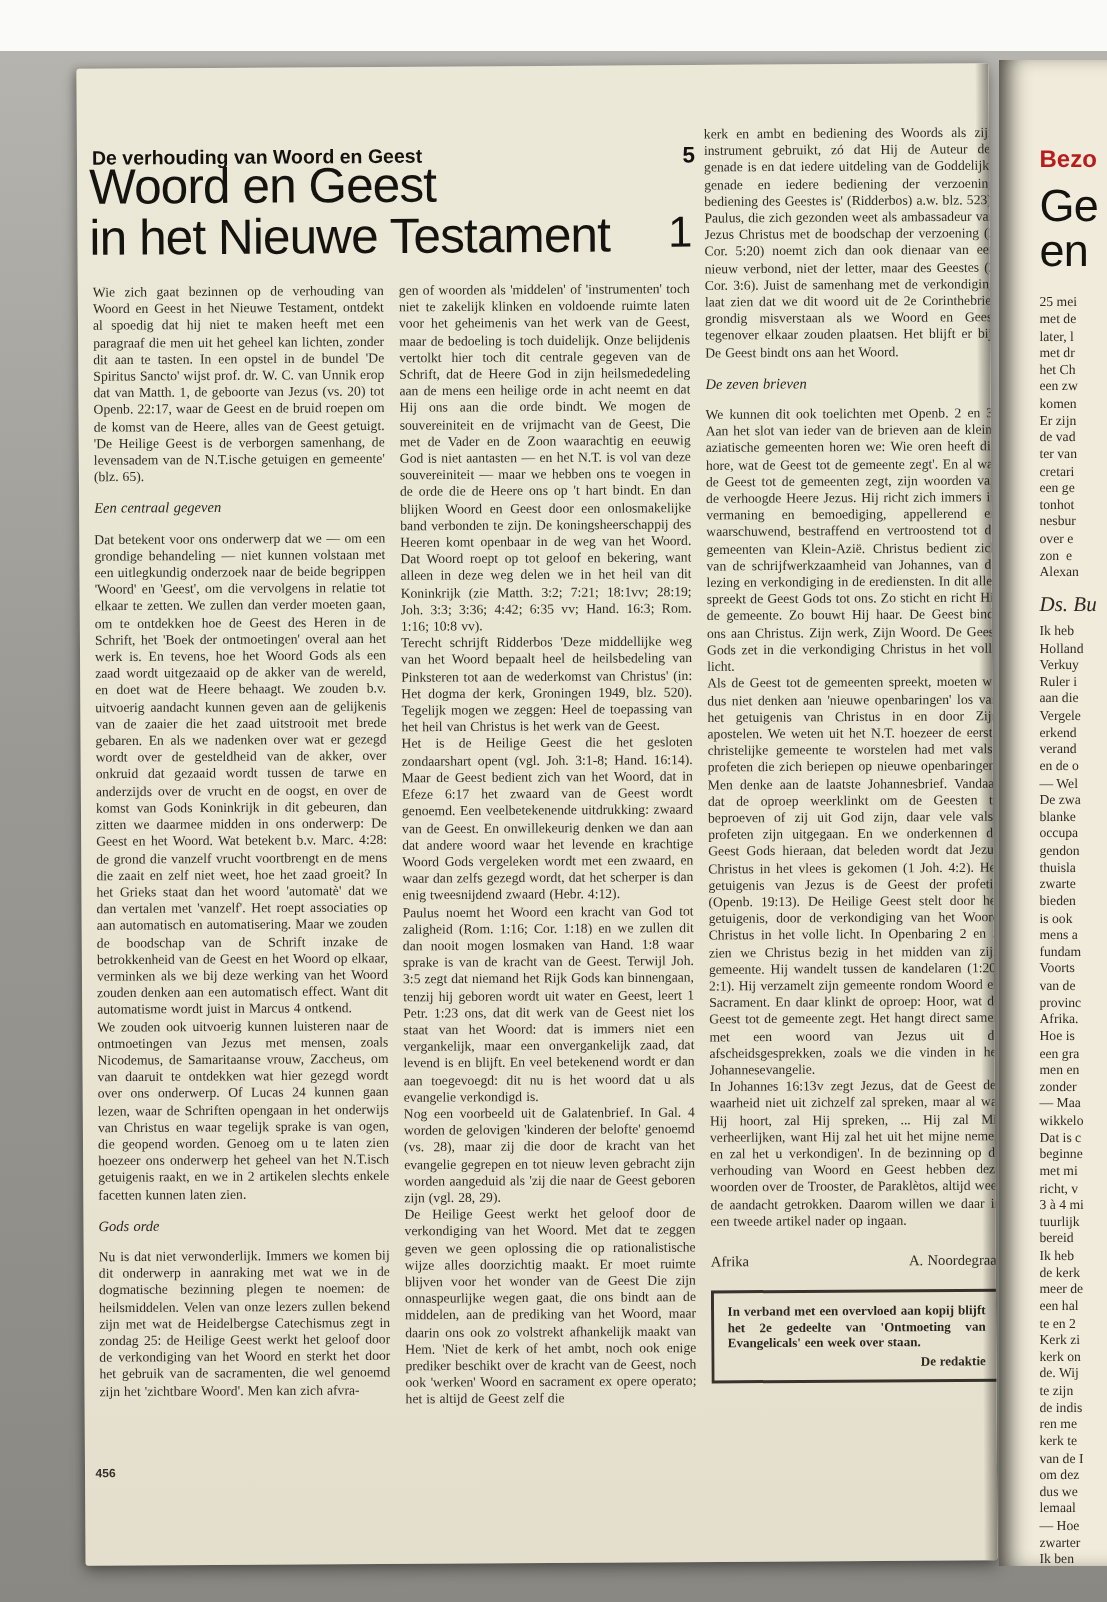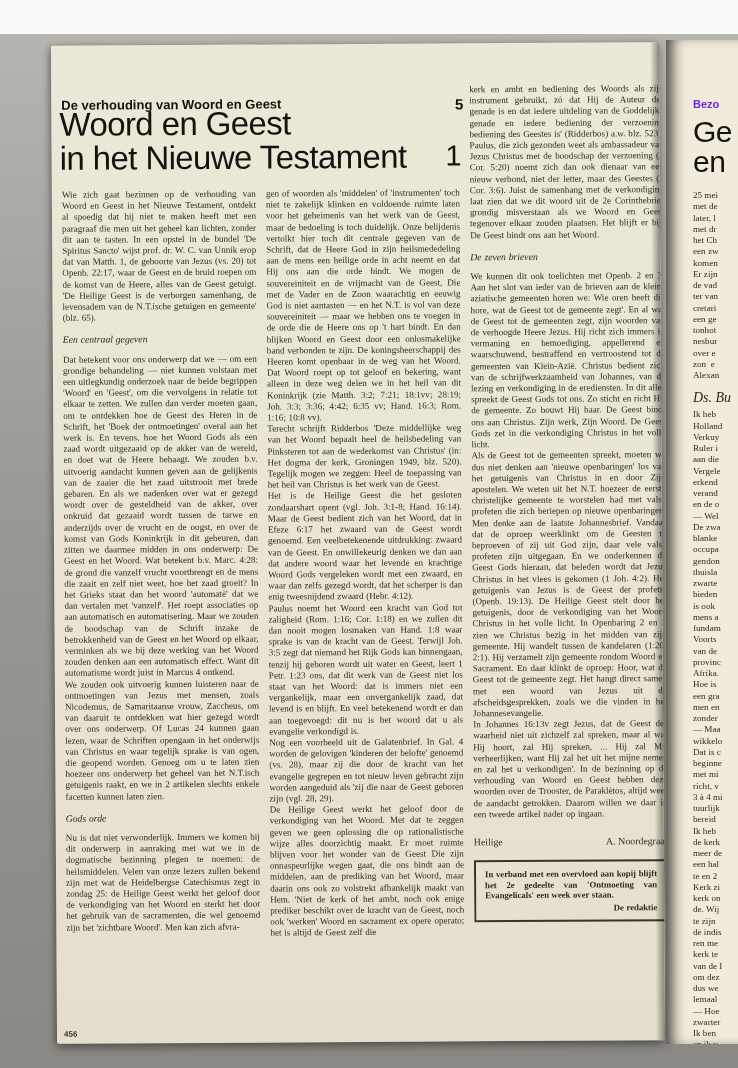--- a/index.html
+++ b/index.html
@@ -66,36 +66,36 @@
     display:flex;justify-content:space-between;
     margin-top:16px;font-size:9.8px;text-align:left;
   }
   .notice{
     border:2px solid #37332c;margin-top:13px;padding:7px 9px 6px;
     font-weight:700;font-size:8.7px;line-height:10.6px;color:#2b2720;
     text-align:justify;
   }
   .notice-sig{text-align:right;margin-top:2px;font-weight:700;}
   .footer-no{
-    position:absolute;left:7px;top:984px;
+    position:absolute;left:7px;top:932px;
     font-family:"Liberation Sans",sans-serif;font-weight:700;
     font-size:8px;color:#35312a;
   }
   
   .page-right{
     position:absolute;left:666px;top:40px;width:72px;height:1004px;
     background:#f0ebda;overflow:hidden;
     box-shadow:inset 12px 0 14px -6px rgba(25,23,19,.8);
   }
   .rp-inner{
     padding:58px 0 0 27px;color:#2e2a23;
   }
   .rp-kicker{
     font-family:"Liberation Sans",sans-serif;font-weight:700;
-    font-size:11px;color:#6d28d9;white-space:pre;
+    font-size:16px;color:#b91c1c;white-space:pre;
   }
   .rp-title-line{
     font-family:"Liberation Sans",sans-serif;font-weight:400;
     font-size:30px;line-height:30px;color:#15130f;letter-spacing:-0.5px;
     white-space:pre;
   }
   .rp-title-block{margin-top:7px;}
   .rp-frag{
     margin-top:13px;white-space:pre;font-size:9.1px;line-height:11.25px;
     text-align:left;
@@ -140,21 +140,21 @@
     <p>De Heilige Geest werkt het geloof door de verkondiging van het Woord. Met dat te zeggen geven we geen oplossing die op rationalistische wijze alles doorzichtig maakt. Er moet ruimte blijven voor het wonder van de Geest Die zijn onnaspeurlijke wegen gaat, die ons bindt aan de middelen, aan de prediking van het Woord, maar daarin ons ook zo volstrekt afhankelijk maakt van Hem. 'Niet de kerk of het ambt, noch ook enige prediker beschikt over de kracht van de Geest, noch ook 'werken' Woord en sacrament ex opere operato; het is altijd de Geest zelf die</p>
   </div>
 
   <div class="col col3">
     <p>kerk en ambt en bediening des Woords als zijn instrument gebruikt, zó dat Hij de Auteur der genade is en dat iedere uitdeling van de Goddelijke genade en iedere bediening der verzoening bediening des Geestes is' (Ridderbos) a.w. blz. 523). Paulus, die zich gezonden weet als ambassadeur van Jezus Christus met de boodschap der verzoening (2 Cor. 5:20) noemt zich dan ook dienaar van een nieuw verbond, niet der letter, maar des Geestes (2 Cor. 3:6). Juist de samenhang met de verkondiging laat zien dat we dit woord uit de 2e Corinthebrief grondig misverstaan als we Woord en Geest tegenover elkaar zouden plaatsen. Het blijft er bij: De Geest bindt ons aan het Woord.</p>
     <div class="sec-head">De zeven brieven</div>
     <p>We kunnen dit ook toelichten met Openb. 2 en 3. Aan het slot van ieder van de brieven aan de klein-aziatische gemeenten horen we: Wie oren heeft die hore, wat de Geest tot de gemeente zegt'. En al wat de Geest tot de gemeenten zegt, zijn woorden van de verhoogde Heere Jezus. Hij richt zich immers in vermaning en bemoediging, appellerend en waarschuwend, bestraffend en vertroostend tot de gemeenten van Klein-Azië. Christus bedient zich van de schrijfwerkzaamheid van Johannes, van de lezing en verkondiging in de erediensten. In dit alles spreekt de Geest Gods tot ons. Zo sticht en richt Hij de gemeente. Zo bouwt Hij haar. De Geest bindt ons aan Christus. Zijn werk, Zijn Woord. De Geest Gods zet in die verkondiging Christus in het volle licht.</p>
     <p>Als de Geest tot de gemeenten spreekt, moeten we dus niet denken aan 'nieuwe openbaringen' los van het getuigenis van Christus in en door Zijn apostelen. We weten uit het N.T. hoezeer de eerste christelijke gemeente te worstelen had met valse profeten die zich beriepen op nieuwe openbaringen. Men denke aan de laatste Johannesbrief. Vandaar dat de oproep weerklinkt om de Geesten te beproeven of zij uit God zijn, daar vele valse profeten zijn uitgegaan. En we onderkennen de Geest Gods hieraan, dat beleden wordt dat Jezus Christus in het vlees is gekomen (1 Joh. 4:2). Het getuigenis van Jezus is de Geest der profetie (Openb. 19:13). De Heilige Geest stelt door het getuigenis, door de verkondiging van het Woord Christus in het volle licht. In Openbaring 2 en 3 zien we Christus bezig in het midden van zijn gemeente. Hij wandelt tussen de kandelaren (1:20; 2:1). Hij verzamelt zijn gemeente rondom Woord en Sacrament. En daar klinkt de oproep: Hoor, wat de Geest tot de gemeente zegt. Het hangt direct samen met een woord van Jezus uit de afscheidsgesprekken, zoals we die vinden in het Johannesevangelie.</p>
     <p>In Johannes 16:13v zegt Jezus, dat de Geest der waarheid niet uit zichzelf zal spreken, maar al wat Hij hoort, zal Hij spreken, ... Hij zal Mij verheerlijken, want Hij zal het uit het mijne nemen en zal het u verkondigen'. In de bezinning op de verhouding van Woord en Geest hebben deze woorden over de Trooster, de Paraklètos, altijd weer de aandacht getrokken. Daarom willen we daar in een tweede artikel nader op ingaan.</p>
     <div class="sig-row">
-      <span>Heilige</span>
+      <span>Afrika</span>
       <span>A. Noordegraaf</span>
     </div>
     <div class="notice">
       <span>In verband met een overvloed aan kopij blijft het 2e gedeelte van 'Ontmoeting van Evangelicals' een week over staan.</span>
       <div class="notice-sig">De redaktie</div>
     </div>
   </div>
 
   <div class="footer-no">456</div>
 </div>

